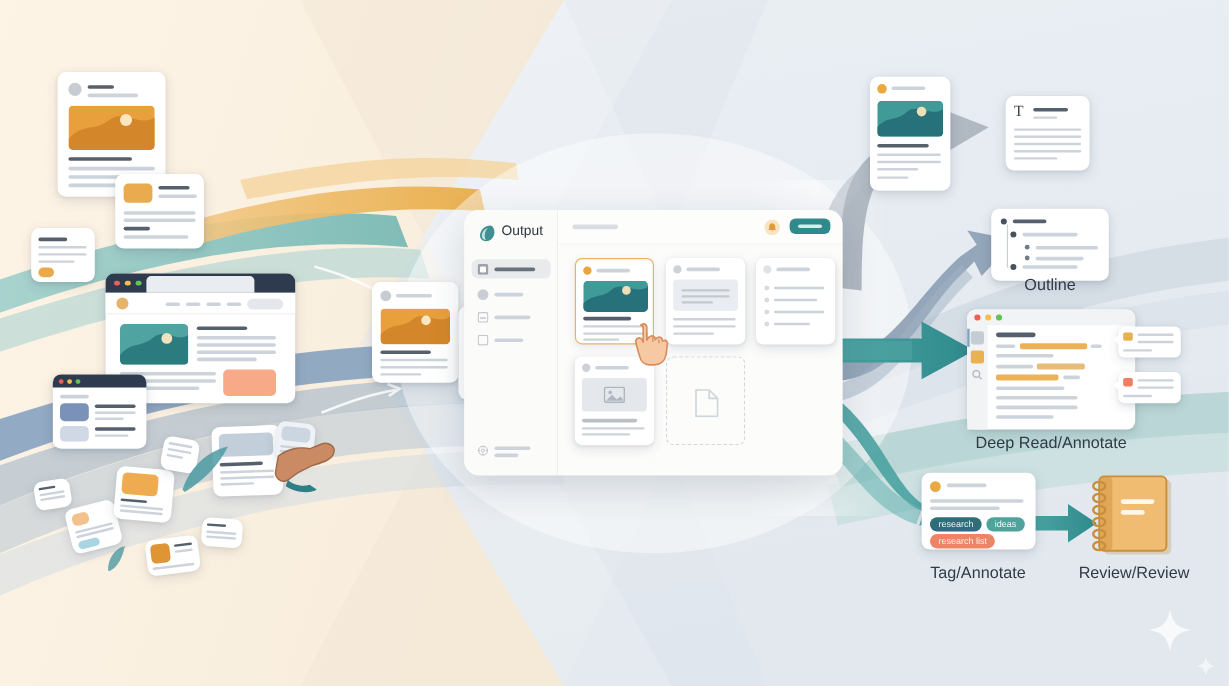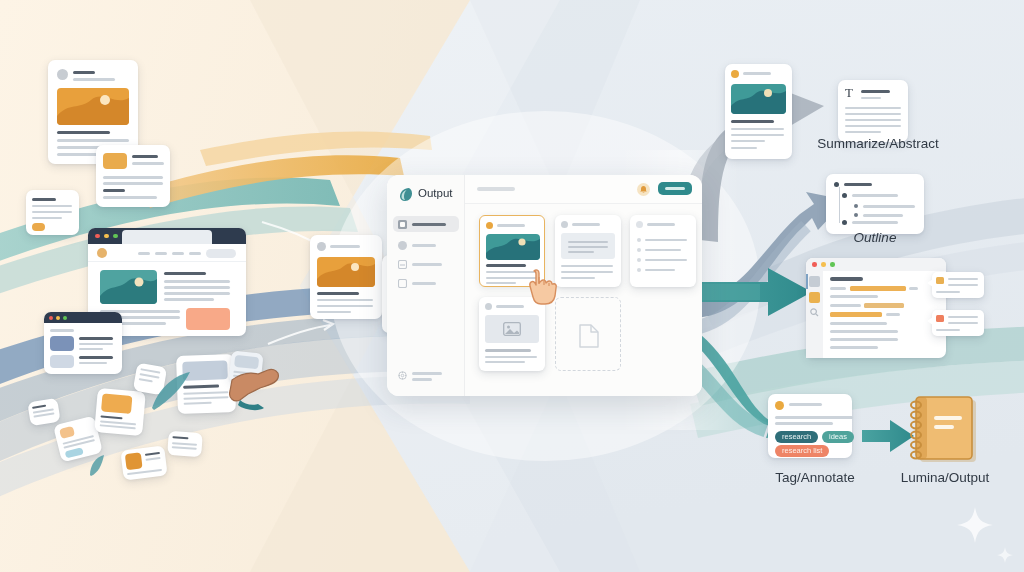--- a/index.html
+++ b/index.html
@@ -464,36 +464,35 @@
   <div class="card" style="left:838px;top:80px;width:70px;height:62px;border-radius:7px;">
     <div class="abs" style="left:7px;top:6px;font-family:'Liberation Serif',serif;font-size:13px;color:#3b444f;line-height:13px;">T</div>
     <div class="line dark" style="left:23px;top:10px;width:29px;height:3.2px;"></div>
     <div class="line" style="left:23px;top:17px;width:20px;height:2.4px;"></div>
     <div class="line" style="left:7px;top:27px;width:56px;height:2.4px;"></div>
     <div class="line" style="left:7px;top:33px;width:56px;height:2.4px;"></div>
     <div class="line" style="left:7px;top:39px;width:56px;height:2.4px;"></div>
     <div class="line" style="left:7px;top:45px;width:56px;height:2.4px;"></div>
     <div class="line" style="left:7px;top:51px;width:36px;height:2.4px;"></div>
   </div>
-  <div class="label" style="left:778px;top:136px;width:200px;">Summarize/Abstract</div>
 
   <div class="card" style="left:826px;top:174px;width:98px;height:60px;border-radius:7px;">
     <div class="abs" style="left:8px;top:8px;width:5px;height:5px;border-radius:50%;background:#45525f;"></div>
     <div class="line dark" style="left:18px;top:9px;width:28px;height:3.2px;"></div>
     <div class="abs" style="left:16px;top:19px;width:5px;height:5px;border-radius:50%;background:#45525f;"></div>
     <div class="line" style="left:26px;top:20px;width:46px;height:2.8px;"></div>
     <div class="abs" style="left:28px;top:30px;width:4px;height:4px;border-radius:50%;background:#6f7b88;"></div>
     <div class="line" style="left:37px;top:31px;width:52px;height:2.6px;"></div>
     <div class="abs" style="left:28px;top:39px;width:4px;height:4px;border-radius:50%;background:#6f7b88;"></div>
     <div class="line" style="left:37px;top:40px;width:40px;height:2.6px;"></div>
     <div class="abs" style="left:16px;top:46px;width:5px;height:5px;border-radius:50%;background:#45525f;"></div>
     <div class="line" style="left:26px;top:47px;width:46px;height:2.8px;"></div>
     <div class="abs" style="left:13px;top:13px;width:1.2px;height:36px;background:#c9d0d8;"></div>
   </div>
-  <div class="label" style="left:825px;top:230px;width:100px;font-style:italic;">Outline</div>
+  <div class="label" style="left:825px;top:230px;width:100px;">Outline</div>
 
   <div class="card" style="left:806px;top:258px;width:140px;height:100px;border-radius:7px;">
     <div class="winbar" style="background:#f2f3f5;height:13px;">
       <span class="dot" style="left:6px;background:#f05e57;"></span>
       <span class="dot" style="left:15px;background:#f5bf4f;"></span>
       <span class="dot" style="left:24px;background:#61c555;"></span>
     </div>
     <div class="abs" style="left:0;top:13px;width:17px;bottom:0;background:#f2f3f5;">
       <div class="abs" style="left:3px;top:5px;width:11px;height:11px;border-radius:2px;background:#c5ccd4;"></div>
       <div class="abs" style="left:3px;top:21px;width:11px;height:11px;border-radius:2px;background:#eab14f;"></div>
@@ -525,22 +524,23 @@
     <div class="line" style="left:4px;top:19px;width:24px;height:2.4px;"></div>
     <div class="abs" style="left:-5px;top:7px;width:0;height:0;border-top:4px solid transparent;border-bottom:4px solid transparent;border-right:6px solid #fff;"></div>
   </div>
   <div class="card" style="left:932px;top:310px;width:52px;height:26px;border-radius:5px;">
     <div class="abs" style="left:4px;top:5px;width:8px;height:7px;border-radius:1.5px;background:#ef7f5e;"></div>
     <div class="line" style="left:16px;top:6px;width:30px;height:2.4px;"></div>
     <div class="line" style="left:16px;top:12px;width:30px;height:2.4px;"></div>
     <div class="line" style="left:4px;top:19px;width:24px;height:2.4px;"></div>
     <div class="abs" style="left:-5px;top:7px;width:0;height:0;border-top:4px solid transparent;border-bottom:4px solid transparent;border-right:6px solid #fff;"></div>
   </div>
-
-  <div class="card" style="left:768px;top:394px;width:84px;height:64px;border-radius:7px;">
+  <div class="label" style="left:796px;top:361px;width:160px;">Deep Read/Annotate</div>
+
+  <div class="card" style="left:768px;top:394px;width:95px;height:64px;border-radius:7px;">
     <div class="abs" style="left:7px;top:7px;width:9px;height:9px;border-radius:50%;background:#eaa93f;"></div>
     <div class="line" style="left:21px;top:9px;width:33px;height:3px;"></div>
     <div class="line" style="left:7px;top:22px;width:78px;height:2.6px;"></div>
     <div class="line" style="left:7px;top:28px;width:58px;height:2.6px;"></div>
     <div class="abs" style="left:7px;top:37px;height:12px;padding:0 7px;border-radius:6px;background:#2f6e79;color:#eaf3f4;font-size:7.5px;line-height:12px;font-family:'Liberation Sans',sans-serif;">research</div>
     <div class="abs" style="left:54px;top:37px;height:12px;padding:0 7px;border-radius:6px;background:#4fa39b;color:#effaf8;font-size:7.5px;line-height:12px;font-family:'Liberation Sans',sans-serif;">ideas</div>
     <div class="abs" style="left:7px;top:51px;height:12px;padding:0 7px;border-radius:6px;background:#ee8466;color:#fdefe9;font-size:7.5px;line-height:12px;font-family:'Liberation Sans',sans-serif;">research list</div>
   </div>
   <div class="label" style="left:745px;top:470px;width:140px;">Tag/Annotate</div>
 
@@ -553,21 +553,21 @@
     <rect x="34" y="31" width="20" height="4" rx="2" fill="#fdf6e9"></rect>
     <g stroke="#c98f3d" stroke-width="2" fill="none">
       <ellipse cx="16" cy="11" rx="5" ry="3.4"></ellipse>
       <ellipse cx="16" cy="21" rx="5" ry="3.4"></ellipse>
       <ellipse cx="16" cy="31" rx="5" ry="3.4"></ellipse>
       <ellipse cx="16" cy="41" rx="5" ry="3.4"></ellipse>
       <ellipse cx="16" cy="51" rx="5" ry="3.4"></ellipse>
       <ellipse cx="16" cy="61" rx="5" ry="3.4"></ellipse>
     </g>
   </svg>
-  <div class="label" style="left:880px;top:470px;width:130px;">Lumina/Output</div>
+  <div class="label" style="left:880px;top:470px;width:130px;">Review/Review</div>
 
   <svg class="abs" style="left:955px;top:505px" width="40" height="40" viewBox="0 0 40 40">
     <path d="M20,2 C22,14 26,18 38,20 C26,22 22,26 20,38 C18,26 14,22 2,20 C14,18 18,14 20,2 Z" fill="#ffffff" opacity=".75"></path>
   </svg>
   <svg class="abs" style="left:996px;top:546px" width="18" height="18" viewBox="0 0 40 40">
     <path d="M20,2 C22,14 26,18 38,20 C26,22 22,26 20,38 C18,26 14,22 2,20 C14,18 18,14 20,2 Z" fill="#ffffff" opacity=".6"></path>
   </svg>
 
 </div>
 

